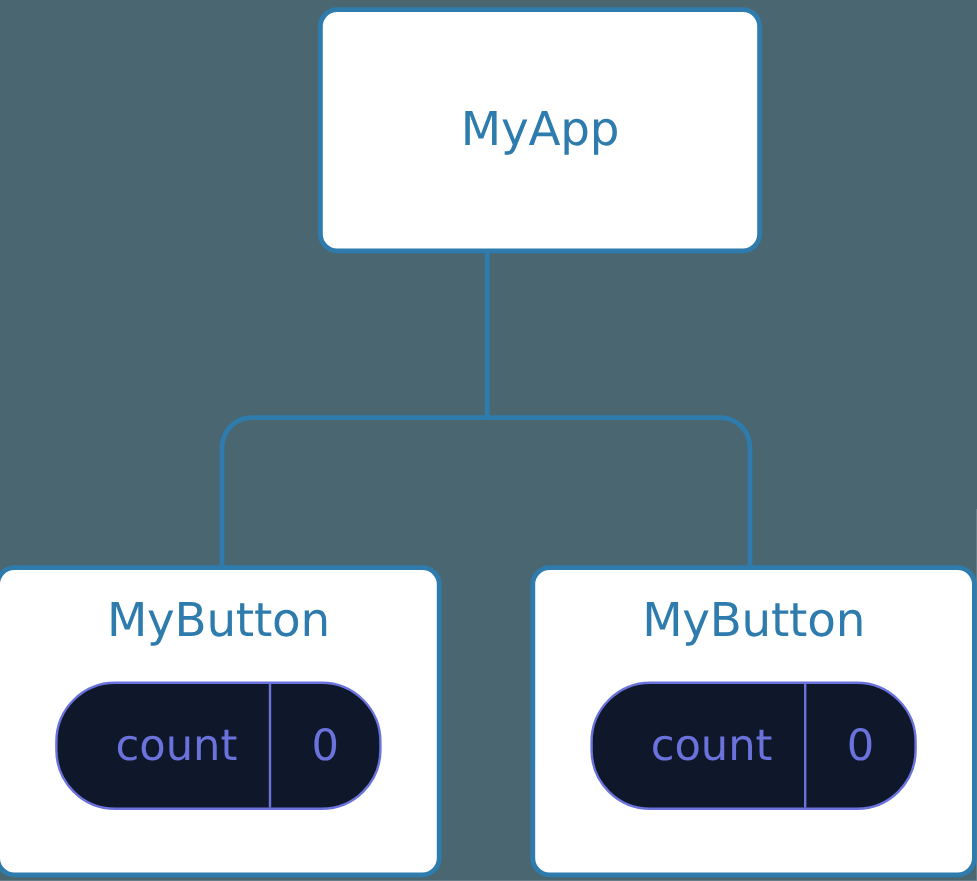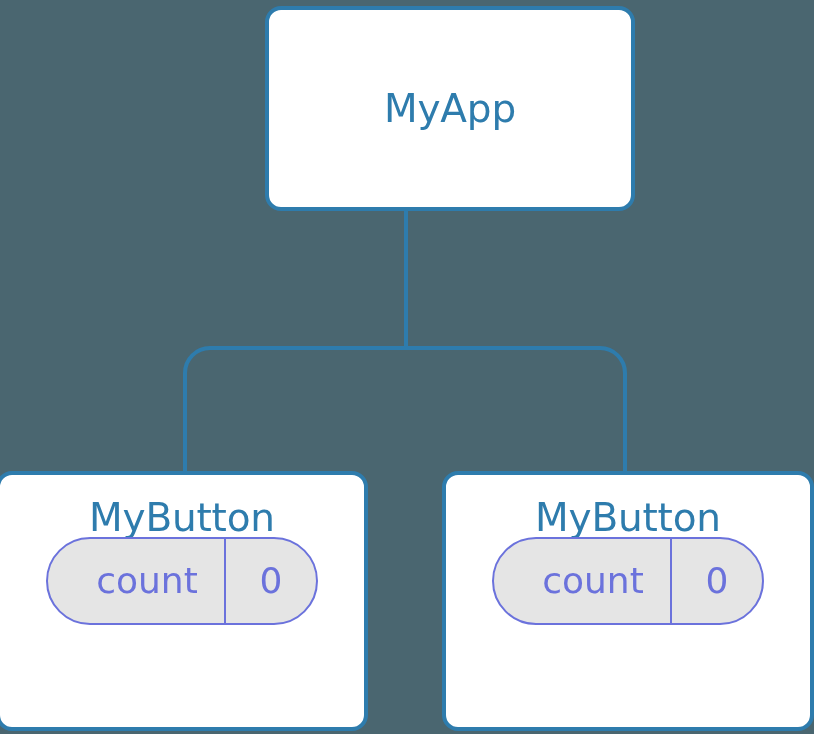--- a/index.html
+++ b/index.html
@@ -76,27 +76,28 @@
 
   #node-mybutton-left {
     left: -4px;
   }
   #node-mybutton-right {
     left: 442px;
   }
 
   
   .state-pill {
-    height: 88px;
+    margin-top: 31px;
+    height: 107px;
     border: 2px solid #6b72dc;
     border-radius: 50px;
     box-sizing: border-box;
     display: flex;
     align-items: stretch;
-    background: #e5e5e5;
+    background: #0f172a;
   }
 
   .pill-key,
   .pill-value {
     display: flex;
     align-items: center;
     justify-content: center;
     color: #6b72dc;
     font-size: 36px;
     line-height: 1;

